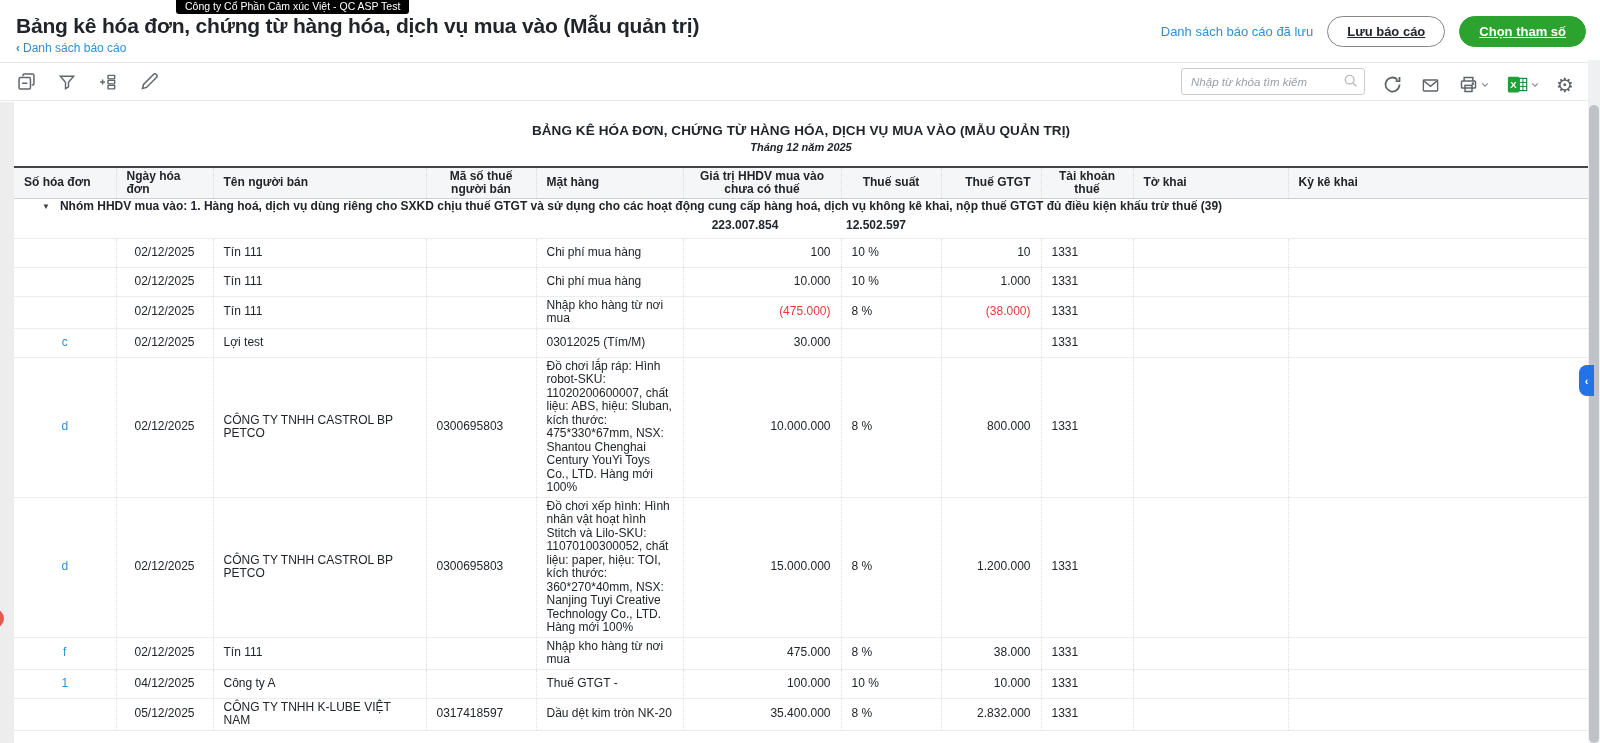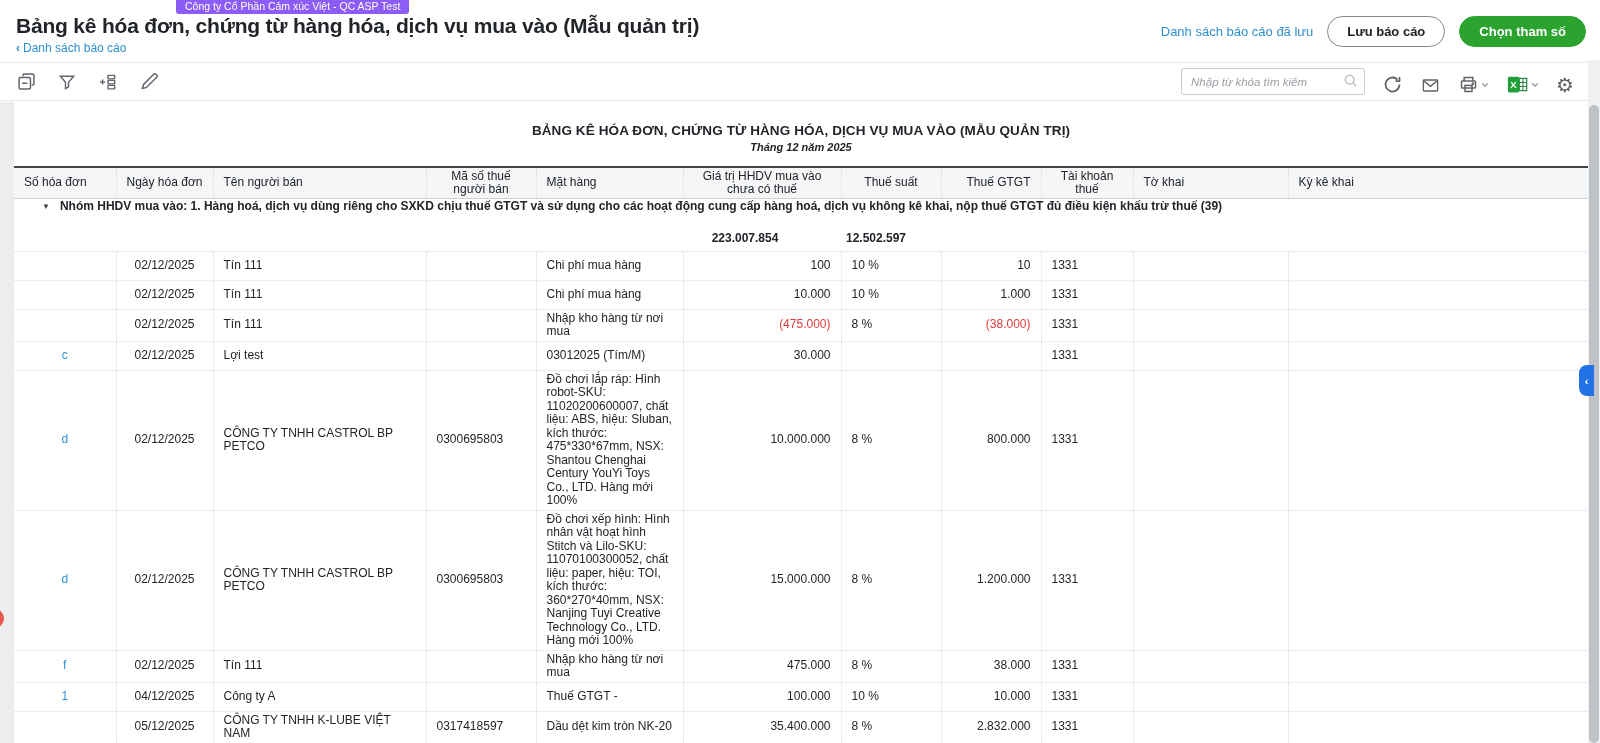--- a/index.html
+++ b/index.html
@@ -1,30 +1,30 @@
 <!DOCTYPE html>
 <html><head>
 <meta charset="utf-8">
 <style>
   * { margin:0; padding:0; box-sizing:border-box; }
   html,body { width:1600px; height:743px; overflow:hidden; background:#fff;
     font-family:"Liberation Sans","DejaVu Sans",sans-serif; color:#212529; }
   body { position:relative; }
 
   
-  .tooltip { position:absolute; left:176px; top:0; background:#8b5cf6; color:#fff;
+  .tooltip { position:absolute; left:176px; top:0; background:#000000; color:#fff;
     font-size:10.5px; line-height:12px; padding:0 9px 2px; border-radius:0 0 3px 3px; white-space:nowrap; z-index:5; }
   .pagehead { position:relative; padding:14px 16px 6px; height:62px; }
   .page-title { font-size:21px; font-weight:700; letter-spacing:-0.2px; }
   .back-link { font-size:12px; color:#2e90d4; margin-top:3px; display:inline-block; cursor:pointer; }
   .back-link .chev { font-weight:700; margin-right:3px; }
   .head-actions { position:absolute; right:14px; top:16px; display:flex; align-items:center; gap:14px; }
   .saved-link { color:#2e90d4; font-size:13px; cursor:pointer; white-space:nowrap; }
   .btn { font-size:13px; font-weight:700; border-radius:17px; padding:7px 19px; cursor:pointer;
-    font-family:inherit; white-space:nowrap; }
+    font-family:inherit; white-space:nowrap;text-decoration:underline; }
   .btn-outline { background:#fff; border:1px solid #82878c; color:#212529; }
   .btn-green { background:#2ba32e; border:1px solid #2ba32e; color:#fff; }
 
   
   .toolbar { height:39px; border-top:1px solid #e7e8e9; border-bottom:1px solid #e7e8e9;
     display:flex; align-items:center; padding:0 16px; position:relative; }
   .tool-icons-left { display:flex; align-items:center; gap:20px; }
   .icon-btn { display:flex; align-items:center; cursor:pointer; color:#60656b; }
   .icon-btn svg { display:block; }
   .toolbar-right { position:absolute; right:26px; display:flex; align-items:flex-end; gap:17px; }
@@ -38,33 +38,33 @@
 
   
   .gutter-left { position:absolute; left:0; top:102px; bottom:0; width:14px; background:#ededee; }
   .content { position:absolute; left:14px; right:12px; top:102px; bottom:0; background:#fff; overflow:hidden; }
   .report-title { text-align:center; font-weight:700; font-size:13.5px; margin-top:21px; letter-spacing:0.1px; }
   .report-period { text-align:center; font-weight:700; font-style:italic; font-size:11px; margin-top:3px; }
 
   
   table.grid { border-collapse:collapse; table-layout:fixed; margin-top:13px;
     border-top:2px solid #414347; font-size:12px; }
-  .grid th { background:#f5f6f7; font-weight:400; font-size:12px; line-height:13px;
+  .grid th { background:#f5f6f7; font-weight:700; font-size:12px; line-height:13px;
     padding:0 10px; border-right:1px dotted #d9dadc; border-bottom:1px solid #cfd1d4; height:31px; vertical-align:middle; }
   .grid td { padding:2px 10px; line-height:13.5px; height:29px; vertical-align:middle;
     border-right:1px dotted #dcdddf; border-bottom:1px solid #ebecee; word-wrap:break-word; }
   .grid th:last-child, .grid td:last-child { border-right:none; }
   .h-left { text-align:left; } .h-center { } .h-right { text-align:right; }
   .a-left { text-align:left; } .a-center { text-align:center; } .a-right { text-align:right; }
   .cell-link { color:#2e90d4; cursor:pointer; }
   .neg { color:#e23b3b; }
   td.group-cell { padding:0 0 3px; border-right:none; height:auto; }
   .group-line { padding-left:28px; font-weight:700; line-height:15px; }
   .group-caret { font-size:8px; color:#3c3f43; margin-right:10px; vertical-align:1px; cursor:pointer; }
-  .group-totals { position:relative; height:16px; margin-top:18px; font-weight:700; }
+  .group-totals { position:relative; height:16px; margin-top:5px; font-weight:700; }
   .group-totals span { position:absolute; width:160px; text-align:center; }
   .gt-value { left:651px; }
   .gt-tax { left:782px; }
 
   
   .vscroll { position:absolute; right:0; top:60px; bottom:0; width:12px; background:#eff0f1; }
   .vscroll-thumb { position:absolute; left:1px; right:1px; top:45px; bottom:0; background:#bfc3c7; border-radius:5px; }
   .side-tab { position:absolute; right:6px; top:365px; width:15px; height:31px; background:#2173e6;
     border-radius:8px 0 0 8px; color:#fff; display:flex; align-items:center; justify-content:center;
     font-size:11px; font-weight:700; cursor:pointer; z-index:6; }

